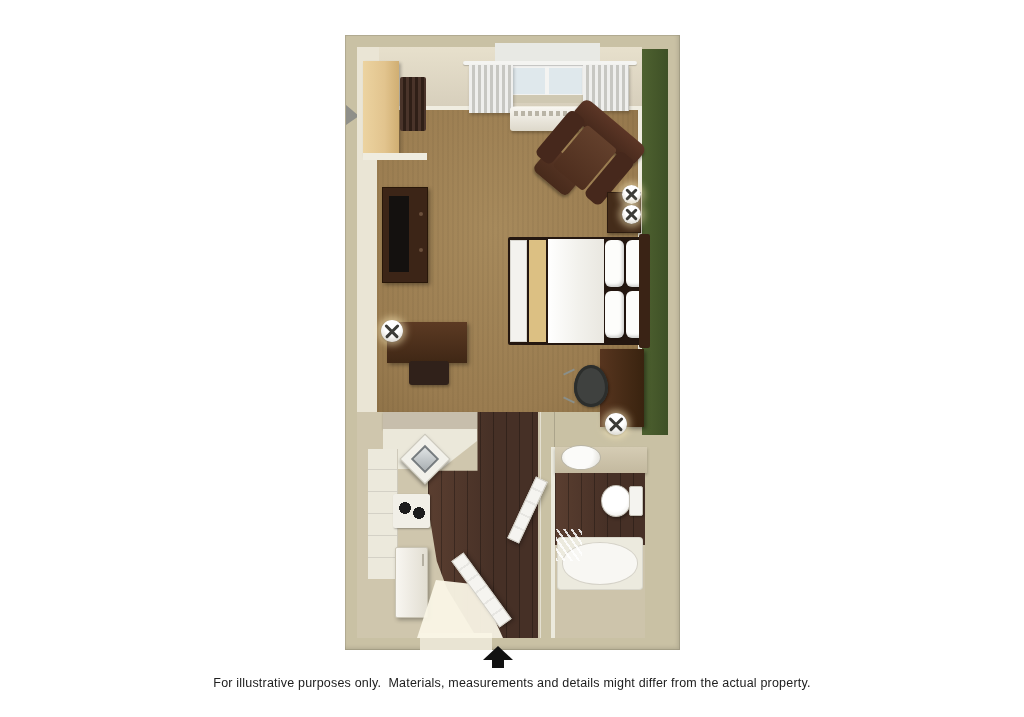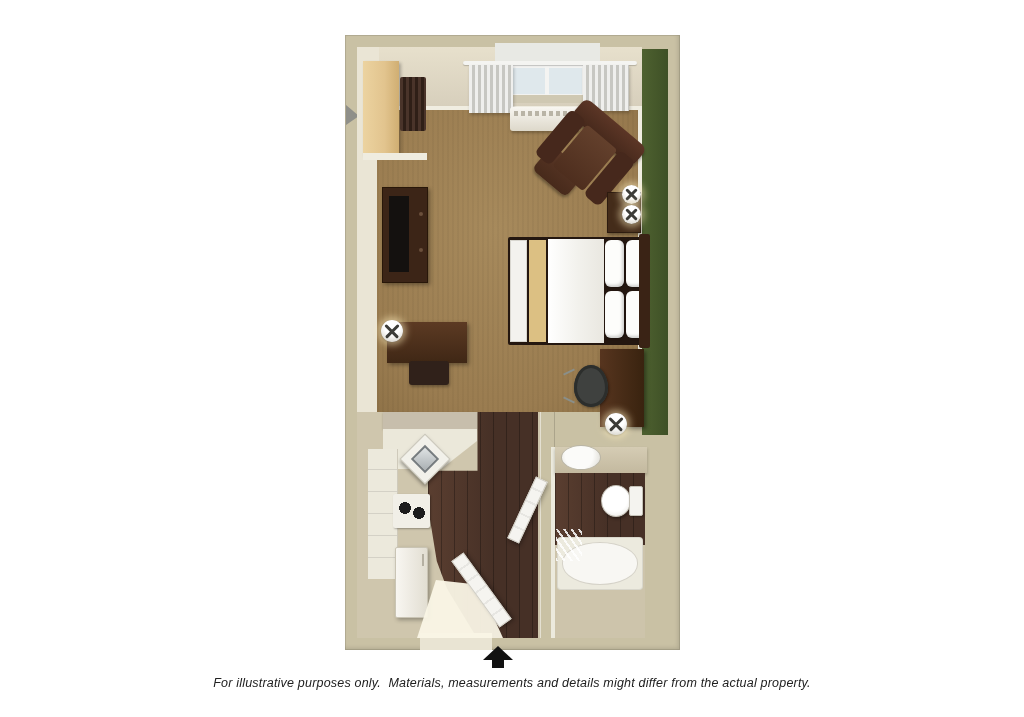--- a/index.html
+++ b/index.html
@@ -164,21 +164,21 @@
   .shower-lines{left:211px;top:494px;width:26px;height:32px;
         background:repeating-linear-gradient(55deg,rgba(255,255,255,.85) 0 2px,rgba(255,255,255,0) 2px 6px);}
 
   
   .entrance-arrow{left:482px;top:646px;width:32px;height:26px;}
   .entrance-arrow .head{position:absolute;left:1px;top:0;width:0;height:0;
         border-left:15px solid transparent;border-right:15px solid transparent;
         border-bottom:14px solid var(--arrow-black,#111);}
   .entrance-arrow .stem{position:absolute;left:10px;top:13px;width:12px;height:9px;background:var(--arrow-black,#111);}
   .caption{left:0;top:676px;width:1024px;text-align:center;font-size:12.5px;color:var(--caption-text,#202020);
-        white-space:pre;letter-spacing:.2px;font-style:italic;}
+        white-space:pre;letter-spacing:.2px;}
 </style>
 </head>
 <body>
 
 <div class="page">
 
   <div class="plan">
 
     <div class="abs notch"></div>
     <div class="abs face-top"></div>

